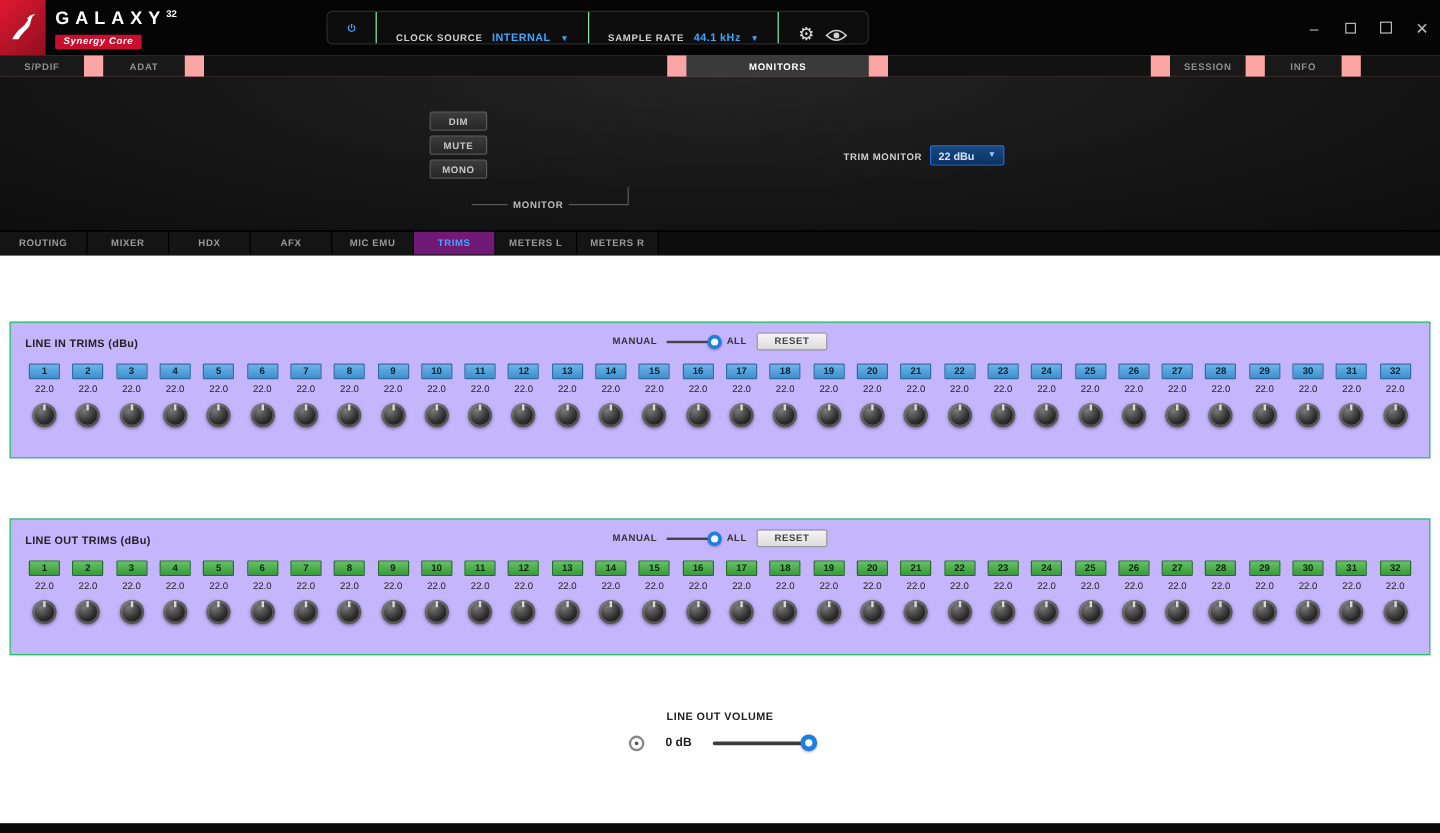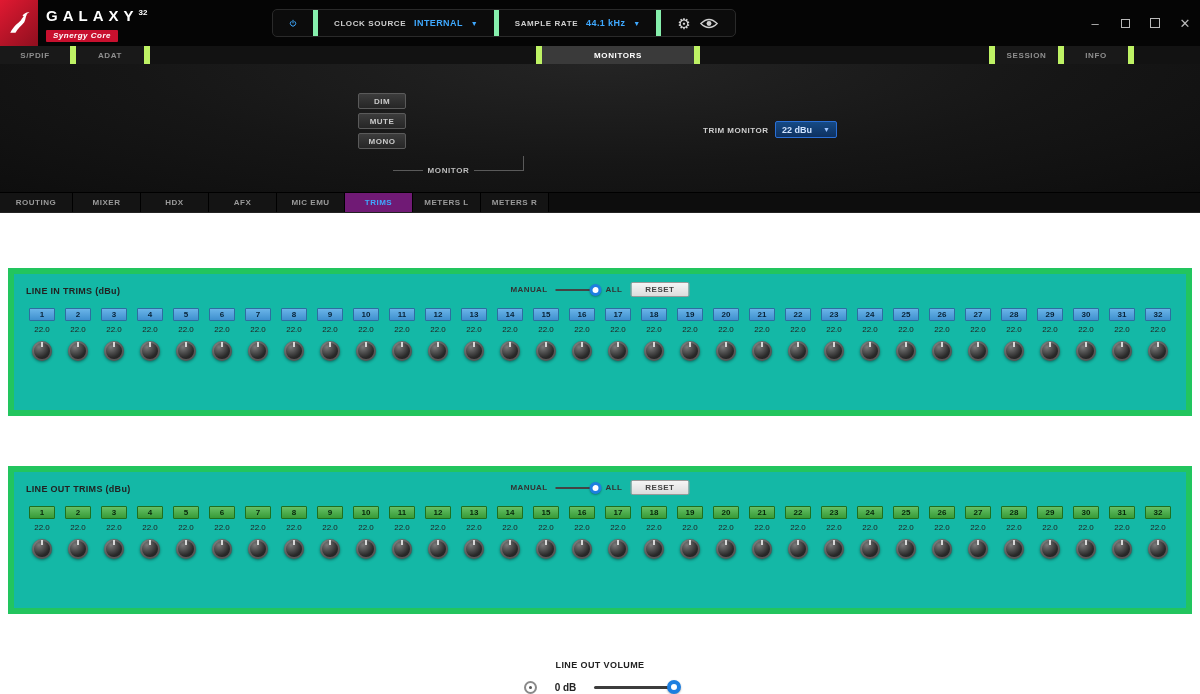--- a/index.html
+++ b/index.html
@@ -11,38 +11,38 @@
   .titlebar { height:46px; background:#050505; display:flex; align-items:center; position:relative; flex:0 0 auto; }
   .logo { width:38px; height:46px; background:linear-gradient(135deg,#e01931,#8f0f1f); display:flex; align-items:center; justify-content:center; }
   .logo svg { width:28px; height:28px; }
   .brand { margin-left:8px; }
   .brand-name { color:#fff; font-size:15px; font-weight:600; letter-spacing:5px; line-height:16px; }
   .brand-name sup { font-size:8px; letter-spacing:0; }
   .brand-badge { display:inline-block; background:#c8102e; color:#fff; font-size:8px; font-weight:bold; font-style:italic; padding:1px 7px 2px; margin-top:2px; border-radius:1px; letter-spacing:.5px; }
 
   .topbar-controls { position:absolute; left:272px; top:9px; height:28px; display:flex; align-items:stretch;
     background:#0c0c0c; border:1px solid #2a2a2a; border-radius:5px; }
-  .tb-group { display:flex; align-items:center; padding:0 16px; border-left:5px solid #86efac; gap:8px; }
+  .tb-group { display:flex; align-items:flex-end; padding:0 16px; border-left:1px solid #86efac; gap:8px; }
   .tb-group:first-child { border-left:none; }
   .tb-label { color:#cfcfcf; font-size:8px; font-weight:bold; letter-spacing:.6px; }
   .tb-value { color:#3fa9ff; font-size:9px; font-weight:bold; letter-spacing:.4px; }
   .caret { color:#3fa9ff; font-size:7px; }
   .power-btn { width:40px; display:flex; align-items:center; justify-content:center; cursor:pointer; }
   .led { width:14px; height:14px; border-radius:50%; border:2px solid #6e6e6e; background:radial-gradient(circle at 40% 35%, #2b2b2b, #101010); }
   .gear { color:#d8d8d8; font-size:15px; line-height:1; cursor:pointer; }
   .eye svg { width:20px; height:13px; display:block; }
 
   .window-controls { position:absolute; right:8px; top:0; height:46px; display:flex; align-items:center; gap:16px; }
   .wc { color:#b9b9b9; font-size:13px; width:14px; height:14px; display:flex; align-items:center; justify-content:center; cursor:pointer; }
   .ic-restore { position:relative; width:9px; height:9px; border:1px solid #b9b9b9; background:#050505; }
   .ic-restore::before { content:''; position:absolute; left:2px; top:-4px; width:9px; height:9px; border:1px solid #b9b9b9; z-index:-1; }
   .ic-full { width:10px; height:10px; border:1px solid #b9b9b9; }
 
   
-  .top-tabs { height:18px; background:#bef264; display:flex; gap:6px; flex:0 0 auto; }
+  .top-tabs { height:18px; background:#fca5a5; display:flex; gap:16px; flex:0 0 auto; }
   .ttab { background:#191919; color:#8f8f8f; font-size:8px; font-weight:bold; letter-spacing:.6px;
     display:flex; align-items:center; justify-content:center; cursor:pointer; }
   .ttab.active { background:#3a3a3a; color:#fff; }
   .tfill { background:#121212; }
 
   
   .monitor-panel { height:129px; position:relative; flex:0 0 auto;
     background:radial-gradient(ellipse at 50% 0%, #242424 0%, #161616 55%, #0e0e0e 100%);
     border-bottom:1px solid #000; }
   .mon-btn { position:absolute; left:358px; width:48px; height:16px; background:linear-gradient(#3c3c3c,#262626);
@@ -68,21 +68,21 @@
 
   
   .main-tabs { height:20px; background:#000; display:flex; gap:1px; flex:0 0 auto; border-bottom:1px solid #222; }
   .mtab { width:67px; background:#141414; color:#9a9a9a; font-size:8px; font-weight:bold; letter-spacing:.5px;
     display:flex; align-items:center; justify-content:center; cursor:pointer; }
   .mtab.active { background:#701a75; color:#3fa9ff; }
   .mfill { flex:1; background:#0d0d0d; }
 
   
   .content { flex:1; background:#fff; position:relative; }
-  .trim-section { margin:0 8px; border:6px solid #22c55e; background:#14b8a6; height:148px; position:relative; }
+  .trim-section { margin:0 8px; border:1px solid #22c55e; background:#c4b5fd; height:114px; position:relative; }
   .sec1 { margin-top:55px; }
   .sec2 { margin-top:50px; }
   .sec-header { height:26px; display:flex; align-items:center; padding:8px 12px 0; position:relative; }
   .sec-title { font-size:9px; font-weight:bold; color:#222; letter-spacing:.3px; }
   .sec-controls { position:absolute; left:50%; top:8px; transform:translateX(-50%); display:flex; align-items:center; gap:8px;justify-content:flex-end; }
   .ctl-label { font-size:8px; font-weight:bold; color:#333; letter-spacing:.4px; }
   .mini-slider { position:relative; width:42px; height:12px; cursor:pointer; }
   .mini-slider .track { position:absolute; left:0; right:0; top:5px; height:2px; background:#444; }
   .mini-slider .thumb { position:absolute; right:-4px; top:0; width:12px; height:12px; border-radius:50%;
     background:#fff; border:3px solid #1e7fe0; box-shadow:0 1px 2px rgba(0,0,0,.3); }

